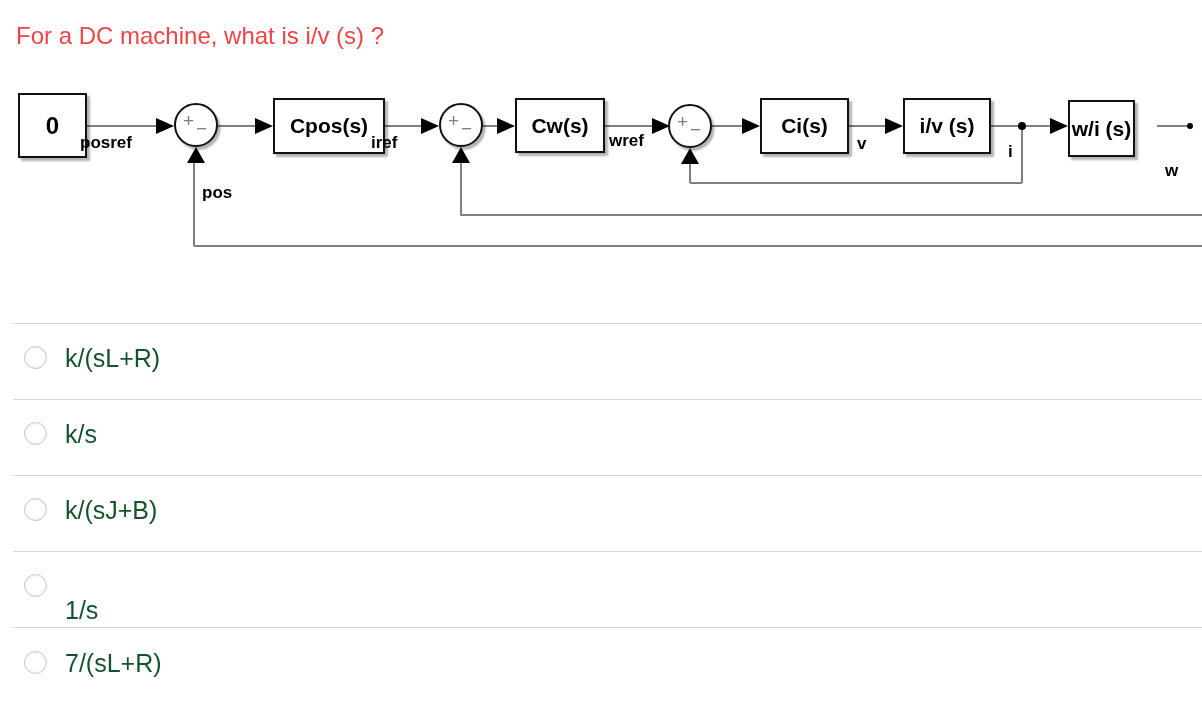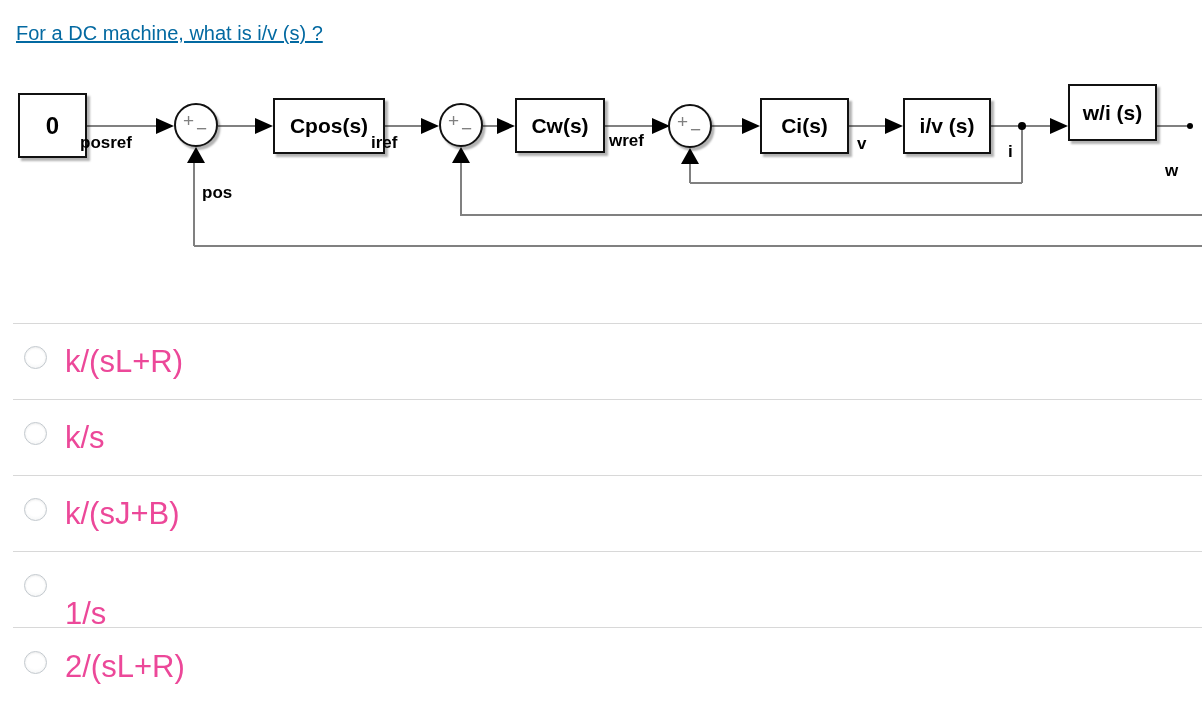--- a/index.html
+++ b/index.html
@@ -1,18 +1,18 @@
 <!DOCTYPE html>
 <html><head>
 <meta charset="utf-8">
 <style>
   html,body{margin:0;padding:0;background:#fff;}
   .page{position:relative;width:1202px;height:712px;background:#fff;overflow:hidden;
         font-family:"Liberation Sans",sans-serif;}
-  .q-title{position:absolute;left:16px;top:22px;font-size:20px;color:#0369a1;text-decoration:underline;}
+  .q-title{position:absolute;left:16px;top:22px;font-size:24px;color:#ef4444;}
 
   
   .hline{position:absolute;height:1.5px;background:#808080;}
   .vline{position:absolute;width:1.5px;background:#808080;}
   .block{position:absolute;background:#fff;border:2px solid #111;
          box-shadow:2.5px 3px 2px rgba(0,0,0,0.30);
          display:flex;align-items:center;justify-content:center;
          font-size:21px;font-weight:600;color:#000;box-sizing:border-box;}
   .sum{position:absolute;width:44px;height:44px;border:2px solid #111;border-radius:50%;
        background:#fff;box-shadow:2.5px 3px 2px rgba(0,0,0,0.30);box-sizing:border-box;}
@@ -23,21 +23,21 @@
   .arrow-u{position:absolute;width:0;height:0;border-left:9px solid transparent;
            border-right:9px solid transparent;border-bottom:16px solid #000;}
   .dot{position:absolute;background:#000;border-radius:50%;}
   .sig{position:absolute;font-size:17px;font-weight:600;color:#000;white-space:nowrap;}
 
   
   .divider{position:absolute;left:13px;width:1189px;height:1px;background:#D8D8D8;}
   .opt-radio{position:absolute;left:24px;width:23px;height:23px;border:1px solid #C3C9CE;
              border-radius:50%;background:radial-gradient(circle at 50% 35%,#ffffff 55%,#eef0f1);
              box-sizing:border-box;box-shadow:inset 0 1px 2px rgba(0,0,0,0.08);}
-  .opt-label{position:absolute;left:65px;font-size:31px;color:#ec4899;white-space:nowrap;}
+  .opt-label{position:absolute;left:65px;font-size:25px;color:#14532d;white-space:nowrap;}
 </style>
 </head>
 <body>
 
 <div class="page">
 
   <div class="q-title">For a DC machine, what is i/v (s) ?</div>
 
   <div>
 
@@ -84,21 +84,21 @@
     </div>
     <div class="block" style="left:515px;top:98px;width:90px;height:55px">
       <span>Cw(s)</span>
     </div>
     <div class="block" style="left:760px;top:98px;width:89px;height:56px">
       <span>Ci(s)</span>
     </div>
     <div class="block" style="left:903px;top:98px;width:88px;height:56px">
       <span>i/v (s)</span>
     </div>
-    <div class="block" style="left:1068px;top:84px;width:89px;height:57px">
+    <div class="block" style="left:1068px;top:100px;width:67px;height:57px">
       <span>w/i (s)</span>
     </div>
 
     <div class="sum" style="left:174px;top:103px">
       <span class="plus">+</span>
       <span class="minus">−</span>
     </div>
     <div class="sum" style="left:439px;top:103px">
       <span class="plus">+</span>
       <span class="minus">−</span>
@@ -134,16 +134,16 @@
   <div>
     <div class="opt-radio" style="top:498px"></div>
     <div class="opt-label" style="top:496px">k/(sJ+B)</div>
   </div>
   <div>
     <div class="opt-radio" style="top:574px"></div>
     <div class="opt-label" style="top:596px">1/s</div>
   </div>
   <div>
     <div class="opt-radio" style="top:651px"></div>
-    <div class="opt-label" style="top:649px">2/(sL+R)</div>
+    <div class="opt-label" style="top:649px">7/(sL+R)</div>
   </div>
 
 </div>
 
 </body></html>

